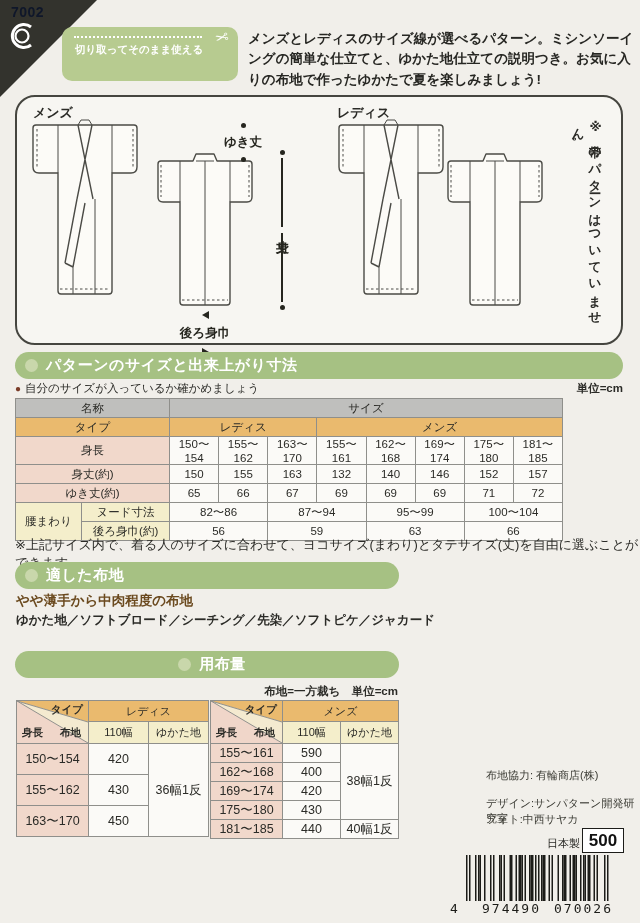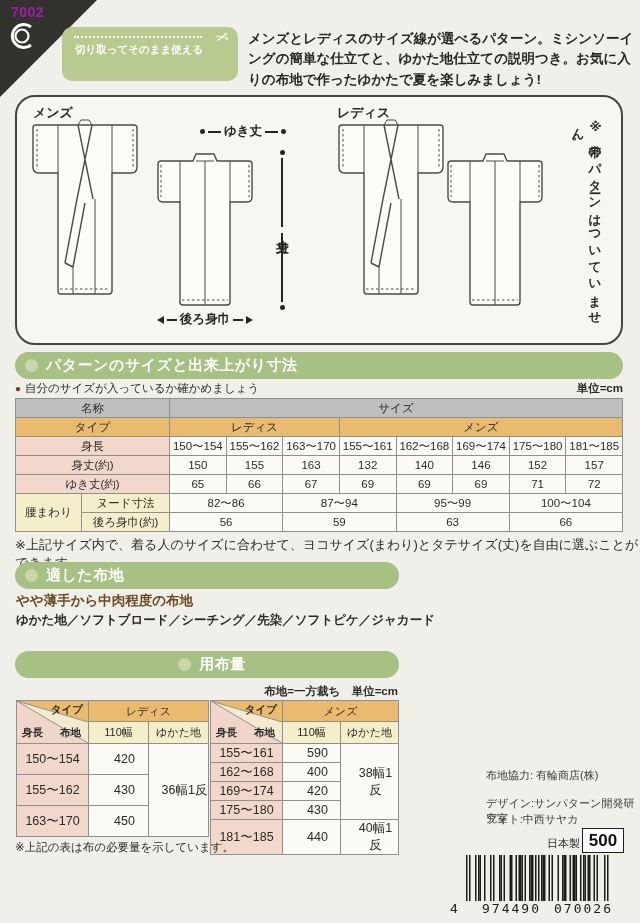--- a/index.html
+++ b/index.html
@@ -4,21 +4,21 @@
 <title>7002</title>
 <style>
   * { margin:0; padding:0; box-sizing:border-box; }
   body { background:#ddd; font-family:"Liberation Sans","DejaVu Sans",sans-serif; }
   .page { position:relative; width:640px; height:923px; background:#f1efea; overflow:hidden;
           color:#2b2b27; }
 
   
   .corner { position:absolute; left:0; top:0; width:97px; height:97px; background:#33332d;
             clip-path:polygon(0 0,100% 0,0 100%); }
-  .corner-code { position:absolute; left:11px; top:4px; color:#a21caf; font-weight:bold; font-size:14px; letter-spacing:.5px; }
+  .corner-code { position:absolute; left:11px; top:4px; color:#0f172a; font-weight:bold; font-size:14px; letter-spacing:.5px; }
   .corner-logo { position:absolute; left:6px; top:19px; }
 
   
   .badge { position:absolute; left:62px; top:27px; width:176px; height:54px; background:#b7cb90; border-radius:10px; }
   .cut-line { position:absolute; left:12px; top:9px; width:128px; border-top:2px dotted #fff; }
   .scissors { position:absolute; right:10px; top:1px; color:#fff; font-size:16px; transform:scaleX(-1) rotate(12deg); }
   .badge-tagline { position:absolute; left:13px; top:16px; color:#fff; font-weight:bold; font-size:10.5px; }
   .badge-title { position:absolute; left:9px; top:31px; color:#34342c; font-weight:bold; font-size:14.5px; letter-spacing:-.3px;margin-top:44px; }
 
   .intro { position:absolute; left:248px; top:29px; width:386px; font-size:13.5px; font-weight:600;
@@ -26,21 +26,21 @@
 
   
   .dbox { position:absolute; left:15px; top:95px; width:608px; height:250px; background:#f7f6f2;
           border:2px solid #45453f; border-radius:20px; }
   .dbox .glabel { position:absolute; font-weight:bold; font-size:13px; color:#2b2b27; }
   .kimono { position:absolute; }
   .kimono path { fill:none; stroke:#4b4b46; stroke-width:1.4; stroke-linejoin:round; }
   .kimono .body { fill:#fcfbf7; }
   .kimono .thin { stroke-width:1; }
   .kimono .dash { stroke-width:1; stroke-dasharray:2.5,2.5; }
-  .dim-h { position:absolute; display:flex; align-items:center; gap:3px; font-weight:bold; font-size:12.5px; color:#26261f; }
+  .dim-h { position:absolute; display:flex; align-items:center; gap:3px; font-weight:bold; font-size:12.5px; color:#26261f;flex-direction:column; }
   .dim-v { position:absolute; display:flex; flex-direction:column; align-items:center; gap:3px; font-weight:bold; font-size:13px; color:#26261f; }
   .ddot { width:5px; height:5px; border-radius:50%; background:#26261f; flex:none; }
   .dline { flex:1; height:2px; background:#26261f; }
   .dline-v { flex:1; width:2px; background:#26261f; }
   .arr-l { width:0; height:0; border-top:4px solid transparent; border-bottom:4px solid transparent; border-right:7px solid #26261f; flex:none; }
   .arr-r { width:0; height:0; border-top:4px solid transparent; border-bottom:4px solid transparent; border-left:7px solid #26261f; flex:none; }
   .v-text { writing-mode:vertical-rl; }
   .obi-note { position:absolute; right:18px; top:22px; height:218px; writing-mode:vertical-rl;
               font-weight:bold; font-size:12.5px; letter-spacing:2px; color:#2b2b27; }
 
@@ -49,38 +49,38 @@
          align-items:center; color:#fff; font-weight:bold; font-size:15px; letter-spacing:.5px; }
   .sec-dot { width:13px; height:13px; border-radius:50%; background:#c9d7ab; margin:0 8px 0 10px; flex:none; }
 
   .size-note { position:absolute; left:15px; top:381px; width:608px; display:flex; align-items:center; font-size:11.5px; }
   .size-note .bullet { color:#7a3c28; font-size:10px; margin-right:4px; }
   .unit { margin-left:auto; font-weight:bold; font-size:11.5px; }
 
   
   table { border-collapse:collapse; table-layout:fixed; }
   td { border:1px solid #8f8f8b; text-align:center; vertical-align:middle; overflow:hidden; }
-  .size-table { position:absolute; left:15px; top:398px; width:608px; font-size:11.5px; border:1.5px solid #6e6e68; }
+  .size-table { position:absolute; left:15px; top:398px; width:548px; font-size:11.5px; border:1.5px solid #6e6e68; }
   .size-table td { height:19px; background:#fbfaf7; }
   .bg-gray  { background:#bfbfbd !important; }
   .bg-orange{ background:#eaba6e !important; }
   .bg-pink  { background:#f1d8cb !important; }
   .bg-cream { background:#f4eecb !important; }
   .size-footnote { position:absolute; left:15px; top:536px; font-size:13px; color:#2b2b27; }
 
   .fabric-headline { position:absolute; left:16px; top:592px; font-weight:bold; font-size:13.5px; color:#6b4a1f; }
   .fabric-list { position:absolute; left:16px; top:612px; font-weight:600; font-size:12.5px; color:#2b2b27; }
 
   .yardage-note { position:absolute; left:15px; top:684px; width:383px; text-align:right; font-weight:bold; font-size:11.5px; }
 
   .ytable { position:absolute; font-size:11px; border:1.5px solid #6e6e68; background:#fbfaf7; }
   .ytable td { background:#fbfaf7; }
   .ytable .hrow1 td { height:21px; }
   .ytable .hrow2 td { height:22px; }
-  .ytable .amount, .ytable .bolt { font-size:12.5px;padding-left:12px; }
+  .ytable .amount, .ytable .bolt { font-size:12.5px; }
   .ytable .hcell { background:#f1d8cb; font-size:12.5px; }
   .corner-cell { position:relative; padding:0; }
   .corner-cell svg { position:absolute; left:0; top:0; width:100%; height:100%; }
   .corner-cell .lab { position:absolute; font-size:10.5px; font-weight:600; }
   .lab-type { top:2px; right:5px; }
   .lab-fab  { bottom:3px; right:7px;margin-top:8px; }
   .lab-hei  { bottom:3px; left:5px; }
   .lt { left:16px; top:700px; width:192px; }
   .lt td.data { height:31px; }
   .mt { left:210px; top:700px; width:188px; }
@@ -375,21 +375,20 @@
     </tr>
     <tr>
       <td class="data hcell">181〜185</td>
       <td class="data amount">440</td>
       <td class="data bolt">40幅1反</td>
     </tr>
   </tbody>
     </table>
 
   <div class="yardage-footnotes">
-    <div>※上記の表は布の必要量を示しています。</div>
   </div>
 
   <div class="credit c1">布地協力: 有輪商店(株)</div>
   <div class="credit c2">デザイン:サンパターン開発研究室</div>
   <div class="credit c3">フォト:中西サヤカ</div>
   <div class="madein">日本製</div>
   <div class="price-box">
     <span>500</span>
   </div>
 

